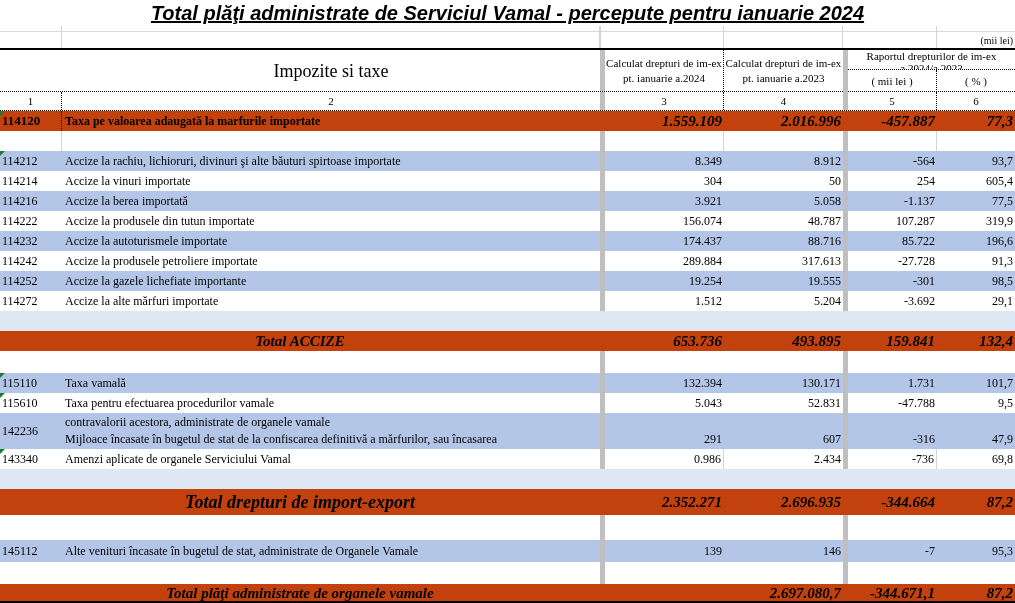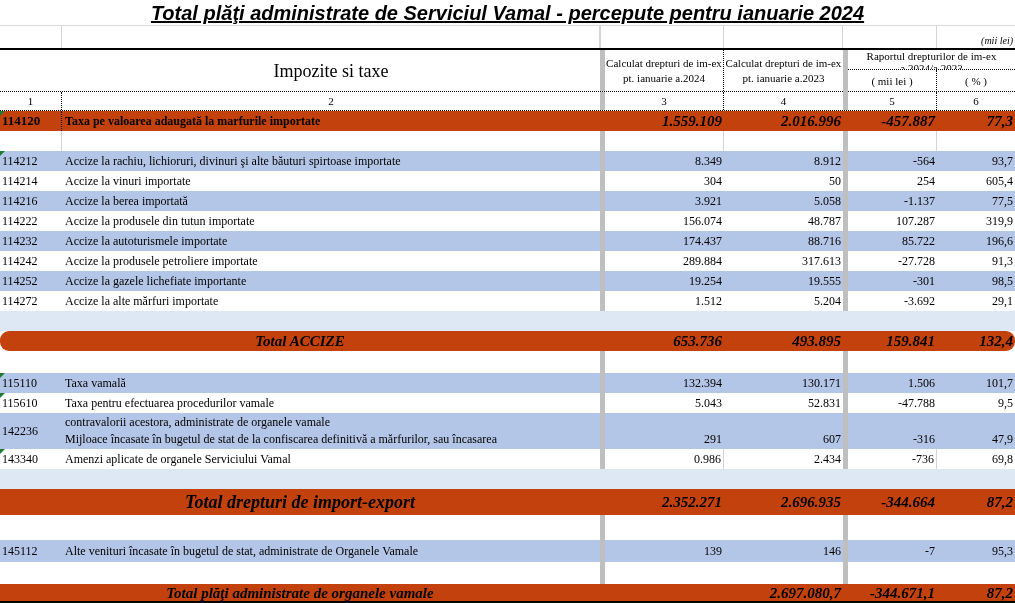--- a/index.html
+++ b/index.html
@@ -1,20 +1,20 @@
 <!DOCTYPE html>
 <html><head>
 <meta charset="utf-8">
 <style>
   * { box-sizing: border-box; margin: 0; padding: 0; }
   html, body { width: 1015px; height: 603px; overflow: hidden; background: #ffffff; }
   body { font-family: "Liberation Serif", serif; color: #000; position: relative; }
 
   .title {
-    position: absolute; left: 0; top: 0; width: 1015px; height: 26px;
+    position: absolute; left: 0; top: 0; width: 1015px; height: 32px;
     text-align: center; font-family: "Liberation Sans", sans-serif;
     font-weight: bold; font-style: italic; font-size: 20px; line-height: 26px;
     text-decoration: underline; border-bottom: 1px solid #d9d9d9;
   }
 
   .row { position: absolute; left: 0; width: 1015px; }
   .cell { position: absolute; top: 0; height: 100%; overflow: hidden; white-space: nowrap; }
 
   
   .c1 { left: 0; width: 62px; }
@@ -49,21 +49,21 @@
 <body>
 
 <div class="title">Total plăţi administrate de Serviciul Vamal - percepute pentru ianuarie 2024</div>
 
 <div class="row" style="top:26px;height:24px;border-bottom:2px solid #000;">
   <div class="cell c1 gridv"></div>
   <div class="cell c2 gridv"></div>
   <div class="cell c3 gridv" style="border-left:1px solid #d4d4d4;"></div>
   <div class="cell c4 gridv"></div>
   <div class="cell c5 gridv"></div>
-  <div class="cell c6" style="text-align:right;font-style:italic;font-size:10px;padding-top:9px;padding-right:2px;">(mii lei)</div>
+  <div class="cell c6" style="text-align:right;font-size:10px;padding-top:9px;padding-right:2px;">(mii lei)</div>
 </div>
 
 <div class="row" style="top:50px;height:42px;border-bottom:1px dotted #000;">
   <div class="cell c2" style="font-size:18px;text-align:center;line-height:42px;">Impozite si taxe</div>
   <div class="cell c3 sep-left dotted-r hdr-small" style="padding-top:6px;">Calculat drepturi de im-ex pt. ianuarie  a.2024</div>
   <div class="cell c4 hdr-small" style="padding-top:6px;">Calculat drepturi de im-ex pt. ianuarie a.2023</div>
   <div class="cell sep-left" style="left:843px;width:172px;height:42px;">
     <div style="height:20px;border-bottom:1px dotted #000;font-size:11px;text-align:center;line-height:12px;white-space:normal;overflow:hidden;">Raportul drepturilor de im-ex a.2024/a.2023</div>
     <div style="position:absolute;left:0;top:20px;width:89px;height:22px;border-right:1px dotted #000;font-size:11px;text-align:center;line-height:22px;">( mii lei )</div>
     <div style="position:absolute;left:89px;top:20px;width:78px;height:22px;font-size:11px;text-align:center;line-height:22px;">( % )</div>
@@ -156,39 +156,39 @@
       <div class="cell c2 txt">Accize la alte mărfuri importate</div>
       <div class="cell c3 num sep-left">1.512</div>
       <div class="cell c4 num">5.204</div>
       <div class="cell c5 num sep-left">-3.692</div>
       <div class="cell c6 num">29,1</div>
     </div>
   </div>
 
 <div class="row lightblue" style="top:311px;height:20px;"></div>
 
-<div class="row gray" style="top:331px;height:20px;line-height:20px;border-radius:9px;">
+<div class="row gray" style="top:331px;height:20px;line-height:20px;">
   <div class="cell cdesc-wide bold-it" style="text-align:center;font-size:15px;">Total ACCIZE</div>
   <div class="cell c3 num bold-it" style="font-size:15px;">653.736</div>
   <div class="cell c4 num bold-it" style="font-size:15px;">493.895</div>
   <div class="cell c5 num bold-it" style="font-size:15px;">159.841</div>
   <div class="cell c6 num bold-it" style="font-size:15px;">132,4</div>
 </div>
 
 <div class="row" style="top:351px;height:22px;">
   <div class="cell c3 sep-left"></div>
   <div class="cell c5 sep-left"></div>
 </div>
 
 <div class="row blue green-tri" style="top:373px;height:20px;line-height:20px;">
   <div class="cell c1 cap">115110</div>
   <div class="cell c2 txt">Taxa vamală</div>
   <div class="cell c3 num sep-left">132.394</div>
   <div class="cell c4 num">130.171</div>
-  <div class="cell c5 num sep-left">1.506</div>
+  <div class="cell c5 num sep-left">1.731</div>
   <div class="cell c6 num">101,7</div>
 </div>
 <div class="row green-tri" style="top:393px;height:20px;line-height:20px;">
   <div class="cell c1 cap">115610</div>
   <div class="cell c2 txt">Taxa pentru efectuarea procedurilor vamale</div>
   <div class="cell c3 num sep-left">5.043</div>
   <div class="cell c4 num">52.831</div>
   <div class="cell c5 num sep-left">-47.788</div>
   <div class="cell c6 num">9,5</div>
 </div>

